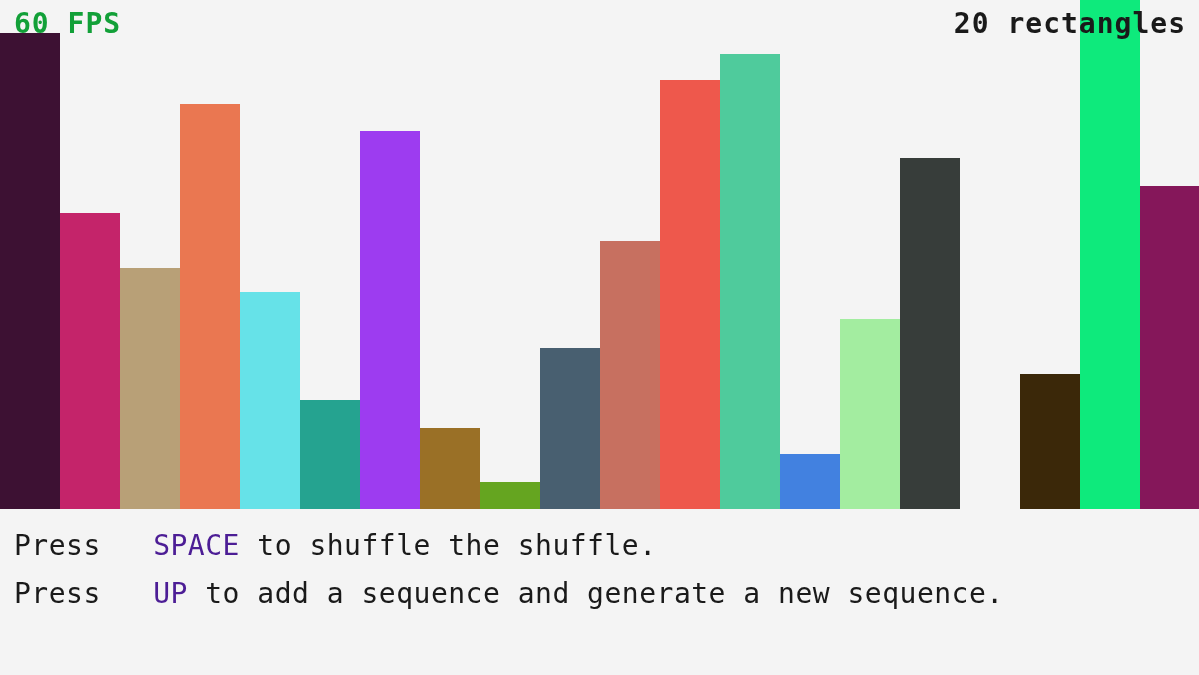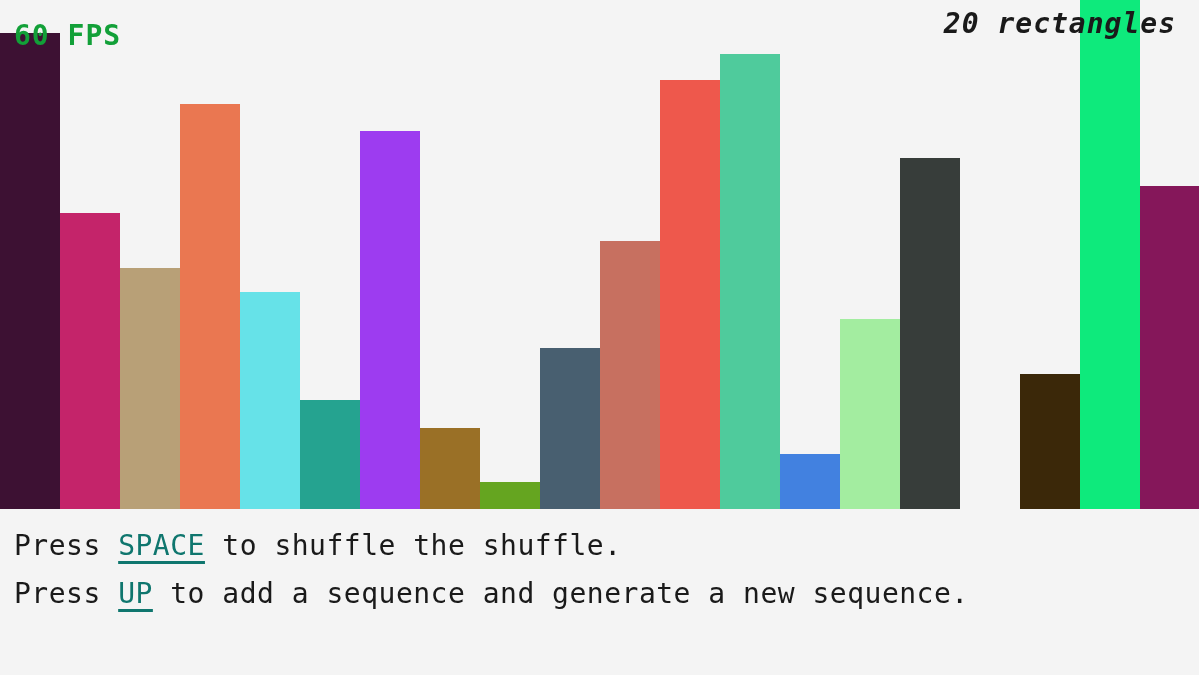--- a/index.html
+++ b/index.html
@@ -47,26 +47,24 @@
     font-size: 28px;
     font-weight: 700;
     letter-spacing: 1px;
     line-height: 1;
     white-space: nowrap;
     pointer-events: none;
   }
   .hud-fps {
     left: 14px;
     color: #12a038;
-    margin-top: 12px;
   }
   .hud-count {
-    right: 23px;
+    right: 13px;
     color: #1a1a1a;
-    font-style: italic;
   }
 
   
   .instructions {
     position: absolute;
     left: 0;
     top: 512px;
     width: 1199px;
     height: 163px;
     background: #f4f4f4;
@@ -75,24 +73,24 @@
   }
   .instr-line {
     font-family: "DejaVu Sans Mono", "Liberation Mono", monospace;
     font-size: 28px;
     line-height: 48px;
     color: #1a1a1a;
     white-space: nowrap;
     letter-spacing: 0.5px;
   }
   .key {
-    color: #0f766e;
-    text-decoration: underline;
+    color: #4c1d95;
     text-decoration-thickness: 3px;
     text-underline-offset: 6px;
+    margin-left: 35px;
   }
 </style>
 </head>
 <body>
 
 <div id="app">
 
   <div class="chart-area" id="chart-area">
       <div class="bar" style="left: 0px; width: 60px; height: 476px; background: rgb(61, 17, 51);"></div>
       <div class="bar" style="left: 60px; width: 60px; height: 296px; background: rgb(196, 36, 106);"></div>

